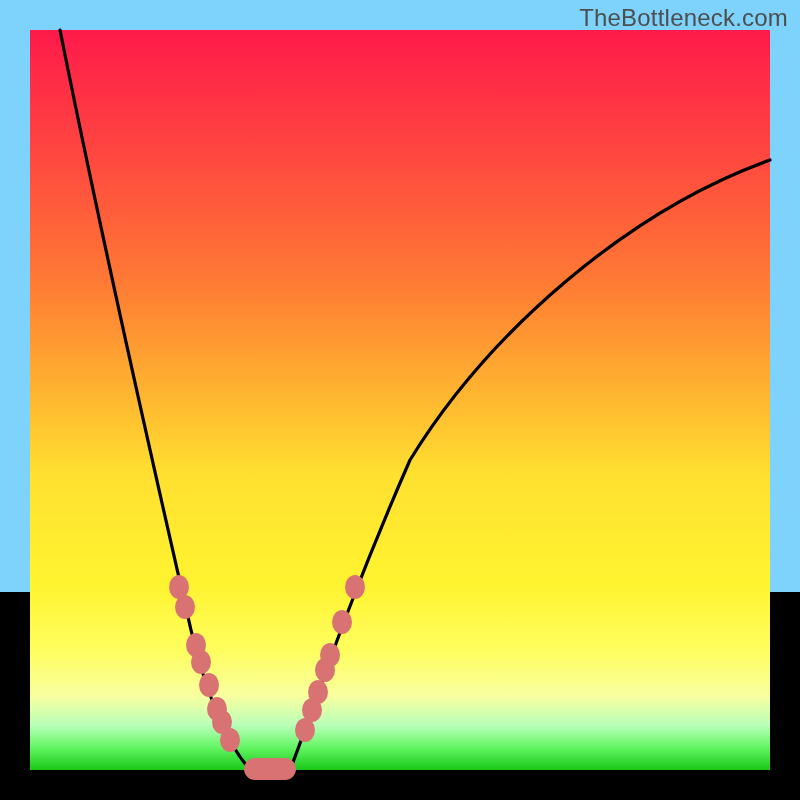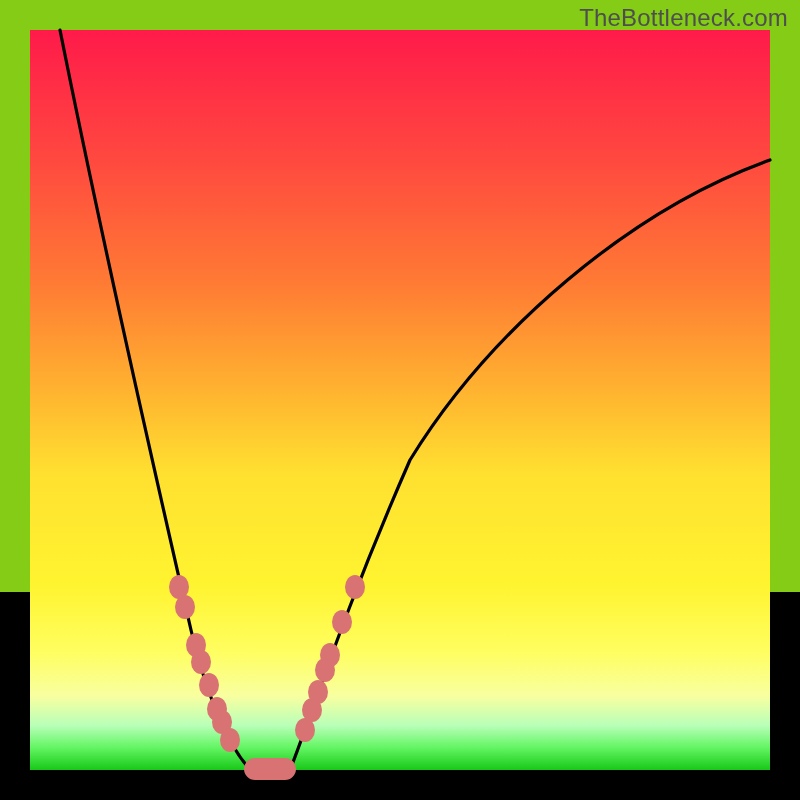--- a/index.html
+++ b/index.html
@@ -1,21 +1,21 @@
 <!DOCTYPE html>
 <html><head>
 <meta charset="utf-8">
 <style>
   * { margin: 0; padding: 0; box-sizing: border-box; }
   html, body { width: 800px; height: 800px; overflow: hidden; background: #000; font-family: Arial, Helvetica, sans-serif; }
   .frame {
     position: absolute;
     left: 0; top: 0;
     width: 800px; height: 592px;
-    background: #84cc16;
+    background: #7dd3fc;
   }
   .plot-area {
     position: absolute;
     left: 30px;
     top: 30px;
     width: 740px;
     height: 740px;
     background: linear-gradient(
       to bottom,
       #ff1a4a 0%,

